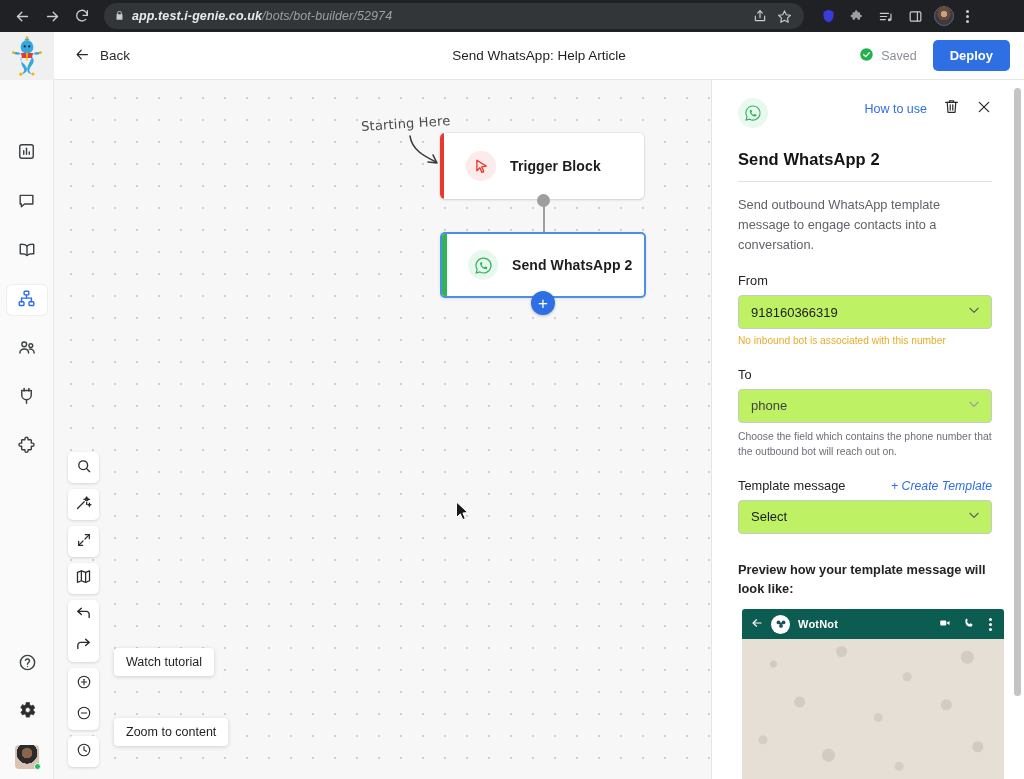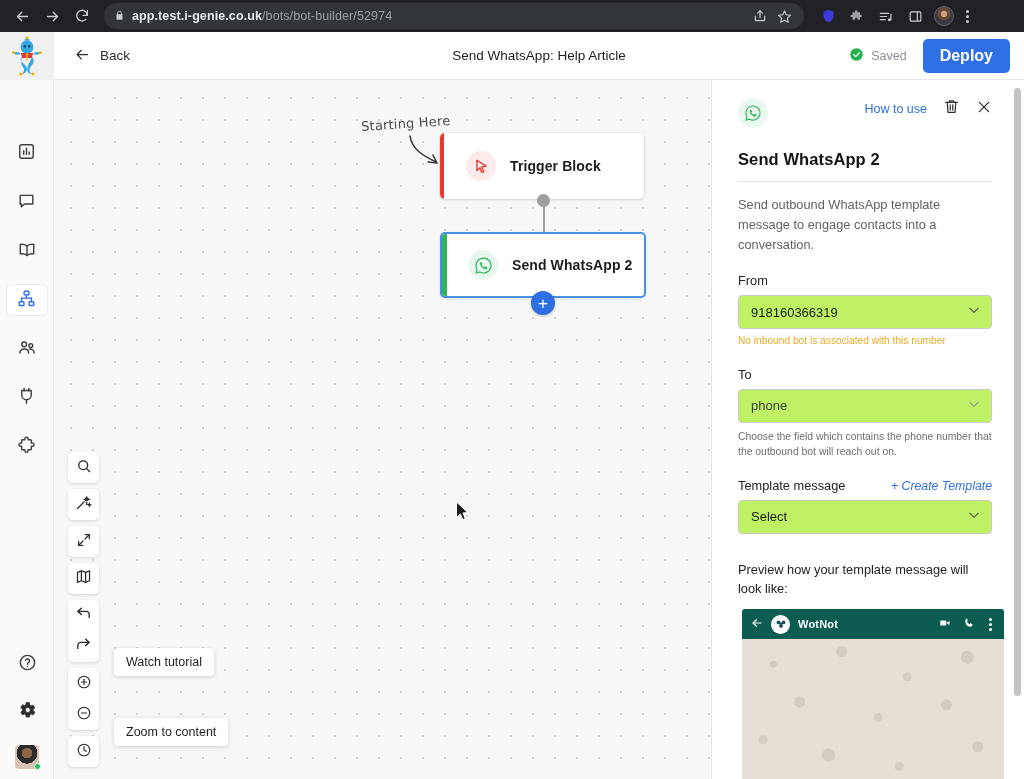--- a/index.html
+++ b/index.html
@@ -6,21 +6,21 @@
   html, body { width: 1024px; height: 779px; overflow: hidden; }
   body {
     font-family: "Liberation Sans", sans-serif;
     background: #ffffff;
     -webkit-font-smoothing: antialiased;
   }
 
   
   .browser-bar {
     position: absolute; left: 0; top: 0; width: 1024px; height: 32px;
-    background: #202124; display: flex; align-items: center; padding: 0 8px;
+    background: #202124; display: flex; align-items: center; padding: 0 8px; font-style: italic;
   }
   .nav-btns { display: flex; align-items: center; gap: 2px; }
   .nav-btn {
     width: 28px; height: 28px; display: flex; align-items: center; justify-content: center;
     border-radius: 50%; cursor: pointer;
   }
   .nav-btn svg { stroke: #c8ccd0; }
   .omnibox {
     flex: 0 0 auto; width: 700px; height: 26px; margin-left: 8px;
     background: #323639; border-radius: 14px; display: flex; align-items: center;
@@ -90,21 +90,21 @@
     font-size: 13.5px; color: #2b2b2b; font-weight: 500;
   }
   .header-title {
     position: absolute; left: 0; right: 0; text-align: center;
     font-size: 13.5px; color: #1f1f1f; font-weight: 500; pointer-events: none;
   }
   .header-right { margin-left: auto; display: flex; align-items: center; gap: 16px; z-index: 2; }
   .saved { display: flex; align-items: center; gap: 7px; font-size: 12.5px; color: #8b9096; }
   .deploy-btn {
     background: #2f6fe4; color: #fff; border: none; border-radius: 5px;
-    font-size: 16px; font-weight: 700; padding: 8px 17px; cursor: pointer;
+    font-size: 13px; font-weight: 700; padding: 8px 17px; cursor: pointer;
     font-family: "Liberation Sans", sans-serif;
   }
 
   
   .canvas {
     position: absolute; left: 54px; top: 48px; width: 657px; height: 699px;
     background-color: #f7f7f7;
     background-image: radial-gradient(#cfcfcf 1px, transparent 1.1px);
     background-size: 22px 22px; background-position: 6px 7px;
     overflow: hidden;
@@ -190,21 +190,21 @@
   .field-link { margin-left: auto; font-size: 12.3px; color: #2f6fe4; font-weight: 500; cursor: pointer; font-style: italic; }
   .select {
     margin-top: 7px; height: 34px; border: 1px solid #c9c9c9; border-radius: 4px;
     display: flex; align-items: center; padding: 0 10px 0 12px; background: #bef264; cursor: pointer;
   }
   .select .val { font-size: 13px; color: #1c1c1c; }
   .select .val.muted { color: #414141; }
   .select .caret { margin-left: auto; }
   .hint-warn { margin-top: 5px; font-size: 10.2px; color: #e8ac2a; line-height: 1.3; }
   .hint { margin-top: 6px; font-size: 10.4px; color: #6b7076; line-height: 1.45; }
-  .preview-label { margin-top: 26px; font-size: 12.8px; color: #232323; line-height: 1.5; font-weight: 400; }
+  .preview-label { margin-top: 26px; font-size: 12.8px; color: #232323; line-height: 1.5; font-weight: 700; }
 
   .wa-preview {
     margin-top: 11px; margin-left: 4px; width: 262px; border-radius: 3px 3px 0 0; overflow: hidden;
   }
   .wa-top {
     height: 30px; background: #0d5c52; display: flex; align-items: center; padding: 0 9px; gap: 8px;
   }
   .wa-logo {
     width: 19px; height: 19px; border-radius: 50%; background: #fff;
     display: flex; align-items: center; justify-content: center; flex: 0 0 auto;

